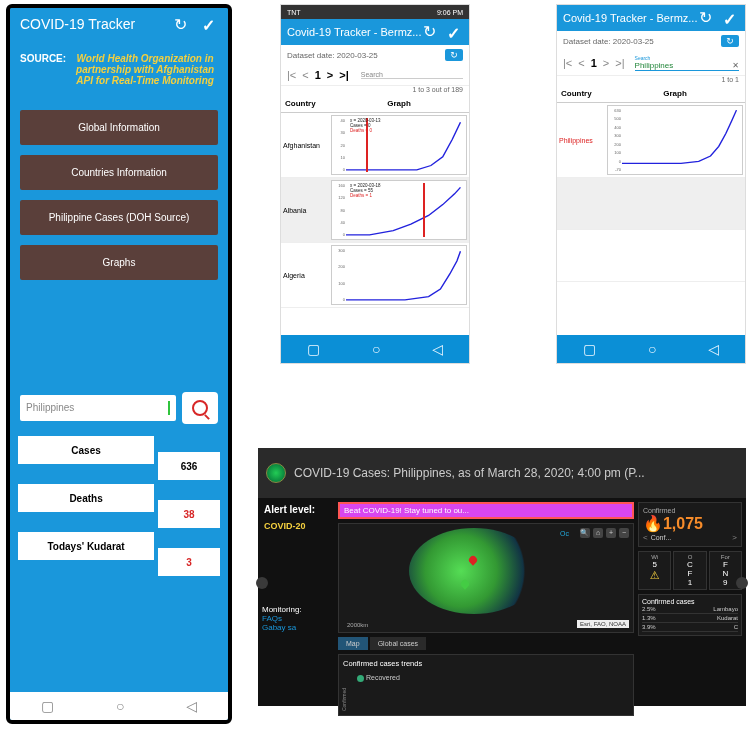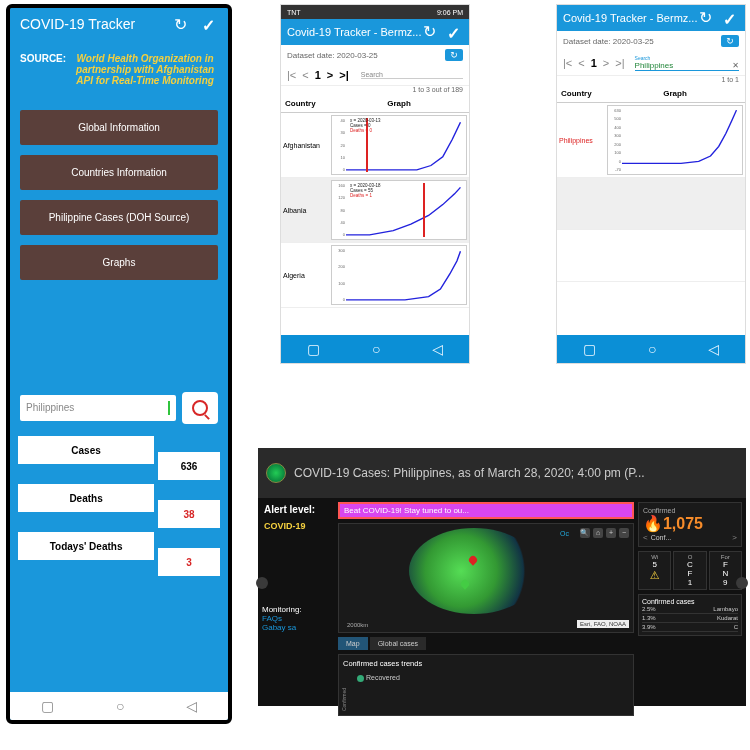--- a/index.html
+++ b/index.html
@@ -163,21 +163,21 @@
   <div class="stats">
     <div class="stat-row">
         <div class="stat-l">Cases</div>
         <div class="stat-v">636</div>
       </div>
     <div class="stat-row">
         <div class="stat-l">Deaths</div>
         <div class="stat-v red">38</div>
       </div>
     <div class="stat-row">
-        <div class="stat-l">Todays' Deaths</div>
+        <div class="stat-l">Todays' Kudarat</div>
         <div class="stat-v red">3</div>
       </div>
   </div>
   <div class="navbar">
     <span>▢</span>
     <span>○</span>
     <span>◁</span>
   </div>
 </div>
 
@@ -335,21 +335,21 @@
 </div>
 
 <div class="p4">
   <div class="p4-top">
     <div class="p4-seal"></div>
     <div class="p4-title">COVID-19 Cases: Philippines, as of March 28, 2020; 4:00 pm (P...</div>
   </div>
   <div class="p4-body">
     <div class="p4-left">
       <div class="alert">Alert level:</div>
-      <div class="covid-y">COVID-19</div>
+      <div class="covid-y">COVID-20</div>
       <div class="res-lbl">Monitoring:</div>
       <div class="res-link">FAQs</div>
       <div class="res-link">Gabay sa</div>
     </div>
     <div class="p4-mid">
       <div class="banner">Beat COVID-19! Stay tuned to ou...</div>
       <div class="map-box">
         <div class="earth"></div>
         <div class="map-pin r"></div>
         <div class="map-pin g"></div>

